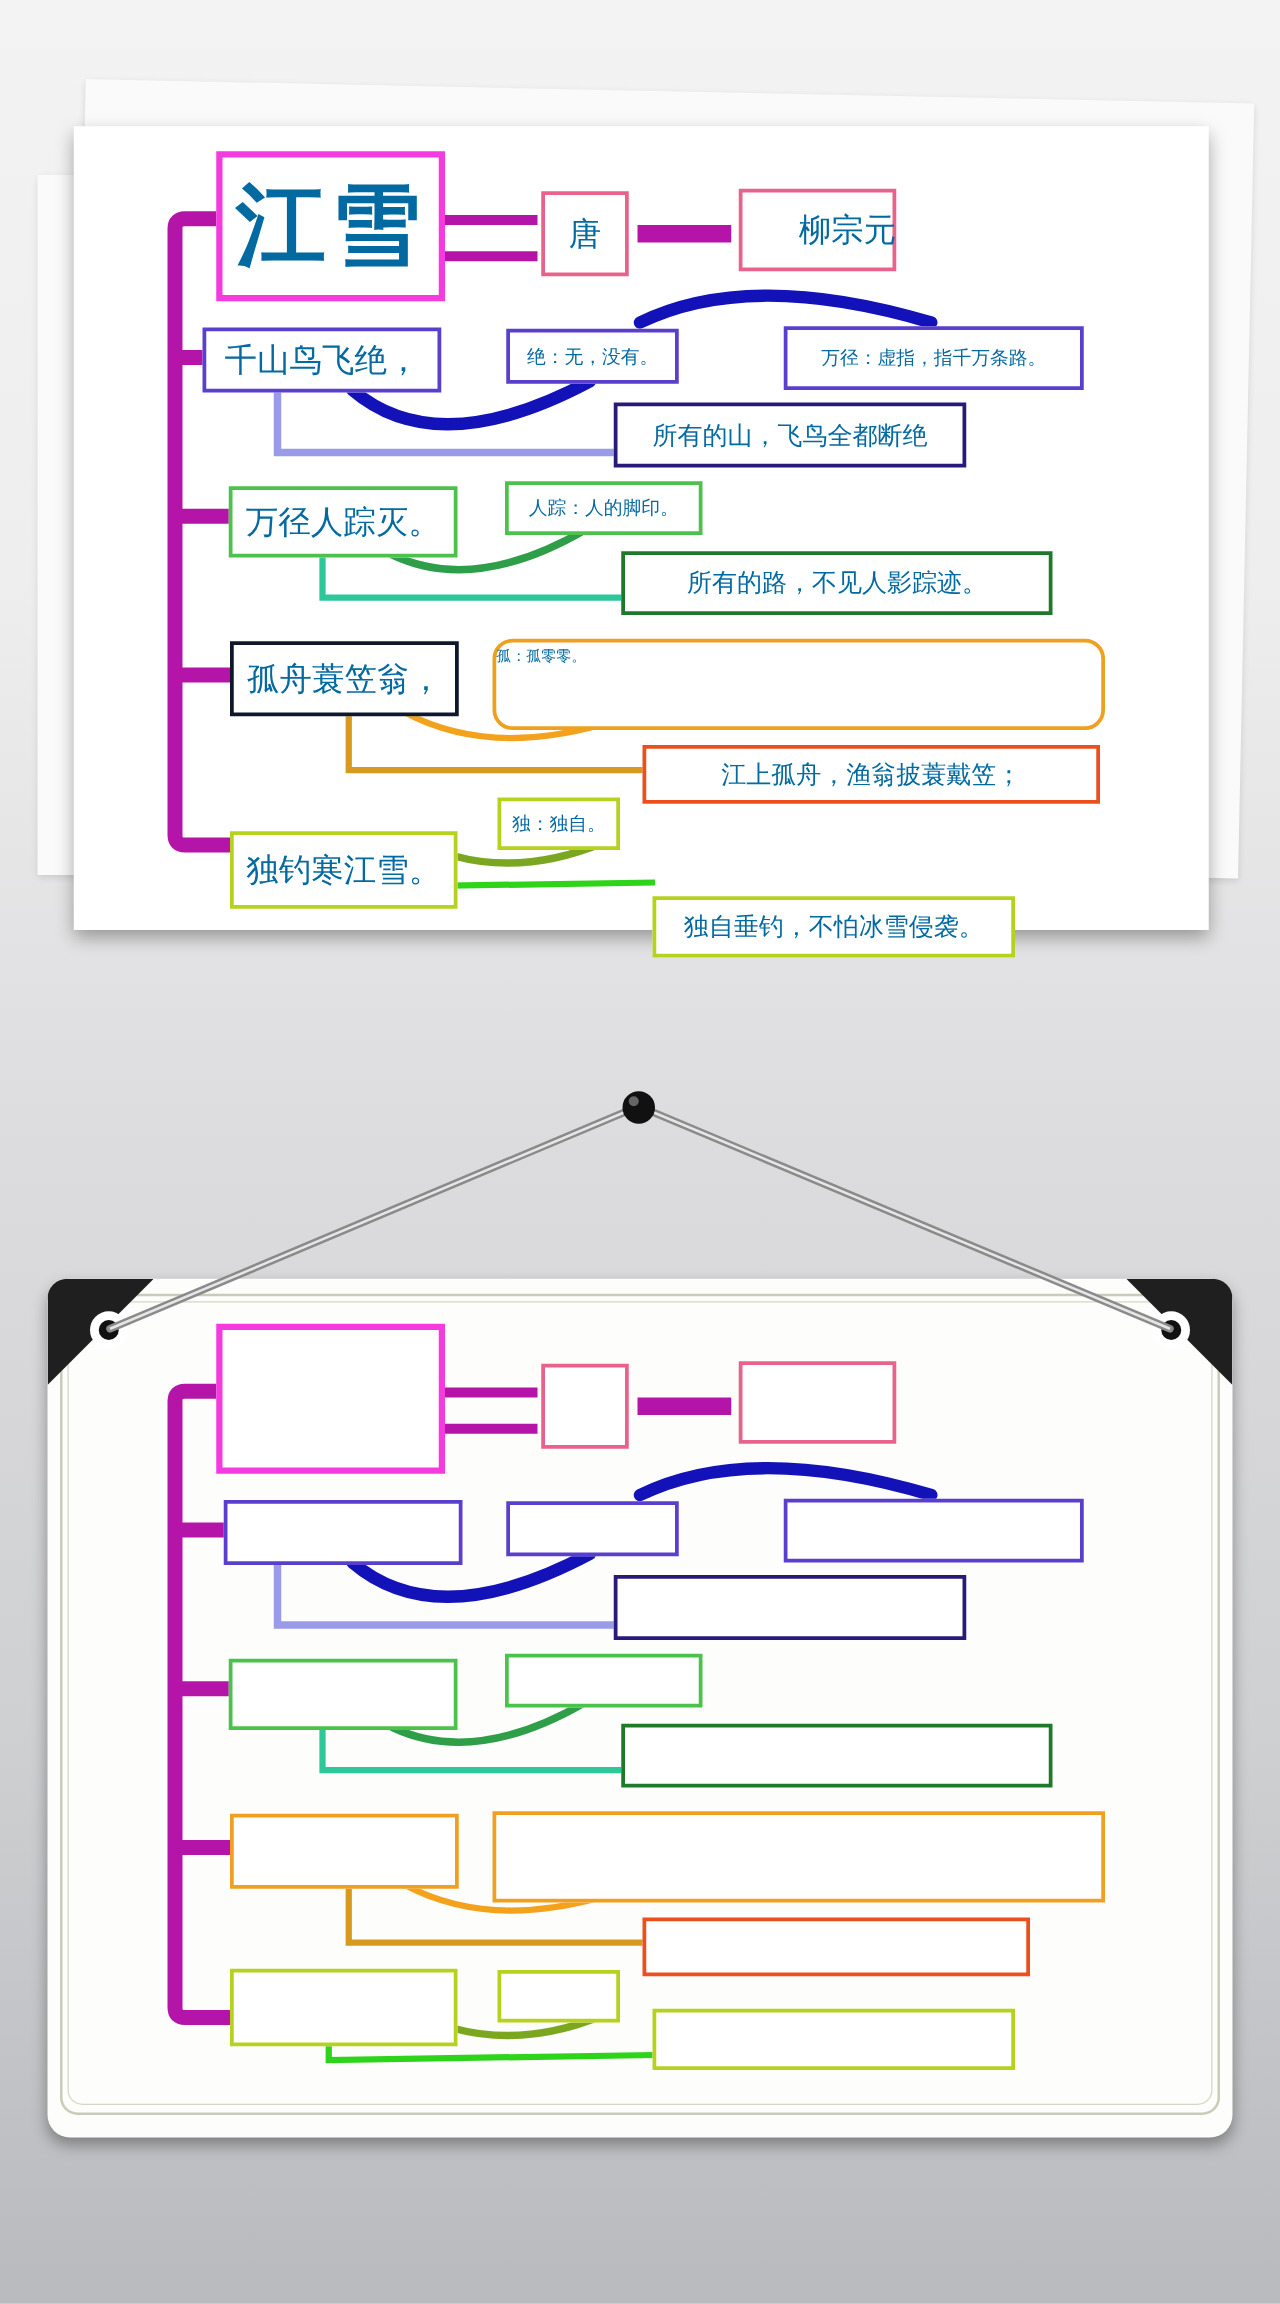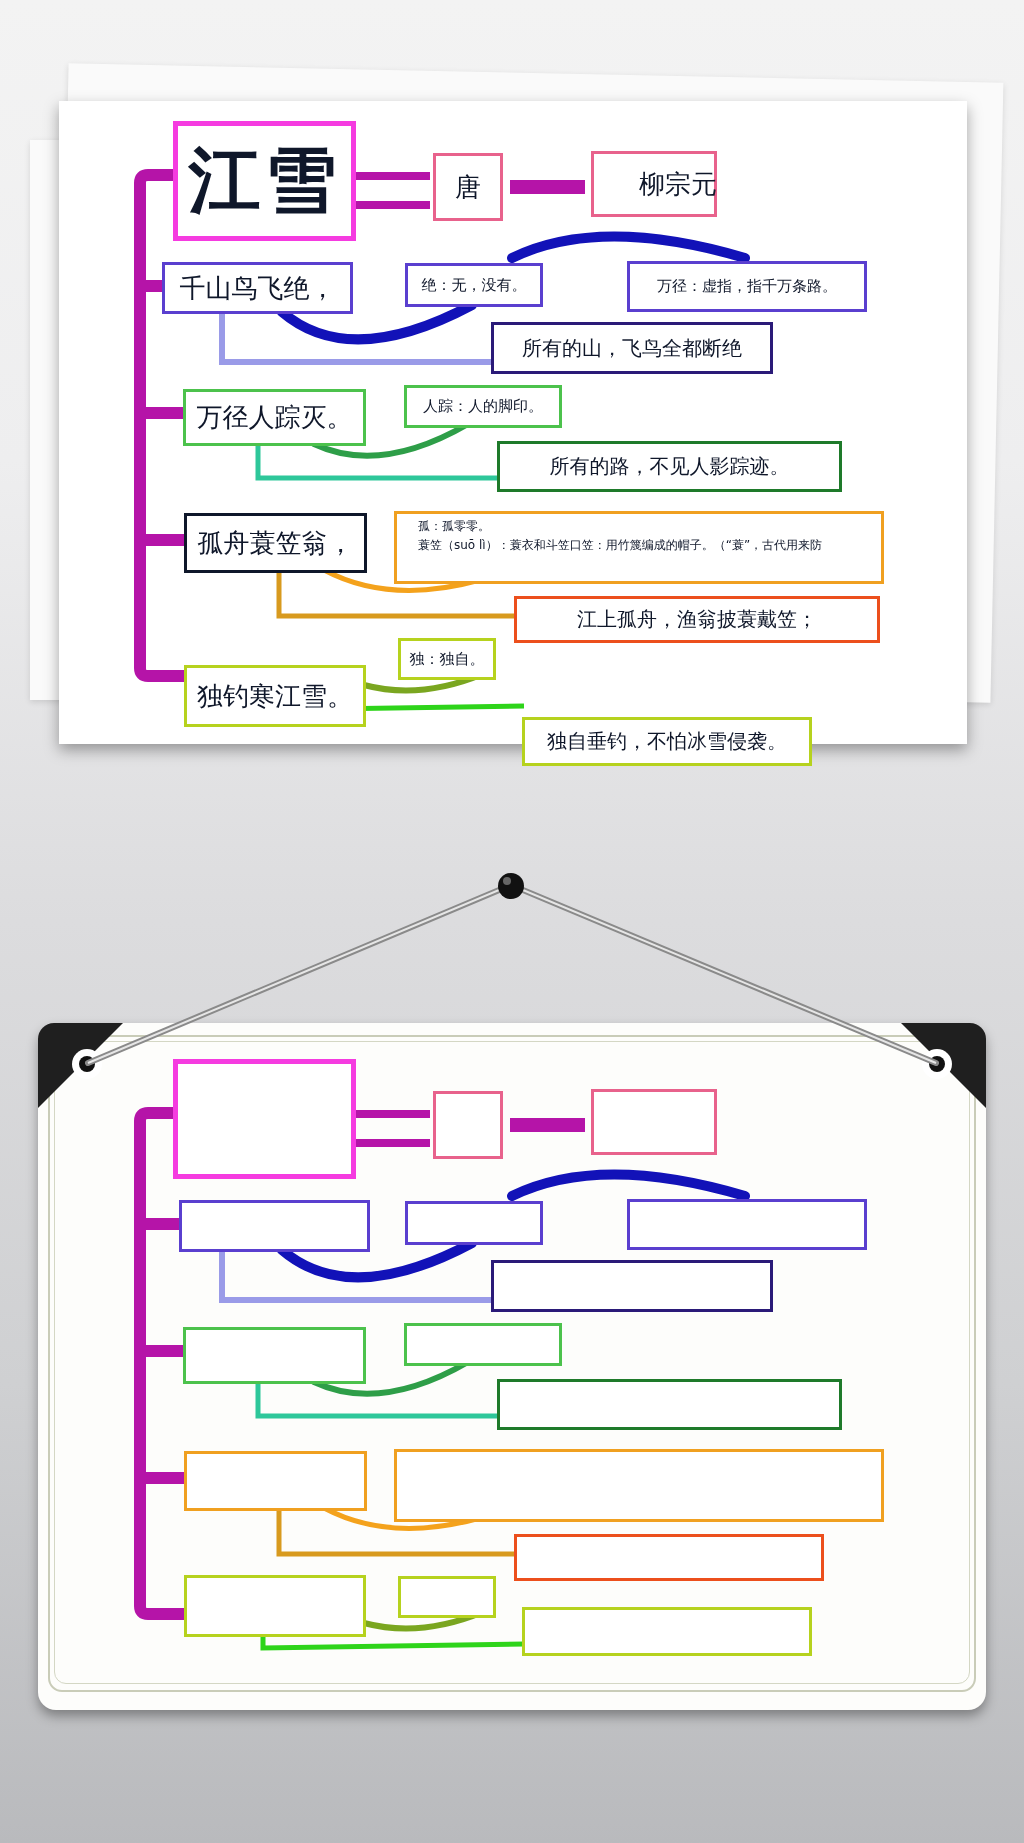--- a/index.html
+++ b/index.html
@@ -3,26 +3,26 @@
 <meta charset="utf-8">
 <style>
   html,body{margin:0;padding:0;}
   body{width:1024px;height:1843px;position:relative;overflow:hidden;
     background:linear-gradient(180deg,#f3f3f3 0%,#eeeeef 25%,#dcdcde 50%,#cfd0d2 75%,#b9babd 100%);
     font-family:"DejaVu Sans","Liberation Sans",sans-serif;}
   .paper-back{position:absolute;background:#fafafa;box-shadow:0 2px 6px rgba(0,0,0,.12);}
   .paper{position:absolute;left:59px;top:101px;width:908px;height:643px;background:#fff;
     box-shadow:0 6px 14px rgba(0,0,0,.35);}
   svg.diagram{position:absolute;left:0;top:0;}
-  .box{position:absolute;background:#fff;box-sizing:border-box;display:flex;align-items:center;justify-content:center;color:#0f172a;white-space:nowrap;}
+  .box{position:absolute;background:#fff;box-sizing:border-box;display:flex;align-items:center;justify-content:center;color:#0369a1;white-space:nowrap;font-family:Liberation Mono, monospace;}
   .title-text{font-size:72px;font-weight:bold;letter-spacing:4px;}
   .poem{font-size:26px;}
   .note{font-size:15px;}
   .trans{font-size:20px;}
-  .note-multi{font-size:12px;line-height:19px;white-space:normal;display:block;padding:3px 21px;text-align:left;}
+  .note-multi{font-size:12px;line-height:19px;white-space:normal;display:block;padding:3px 0;text-align:left;border-radius:16px;}
   .board{position:absolute;left:38px;top:1023px;width:948px;height:687px;background:#fdfdfb;border-radius:18px;
     box-shadow:0 6px 12px rgba(0,0,0,.35);}
   .board-inner{position:absolute;left:10px;top:12px;right:10px;bottom:18px;border:2px solid #c9ccb8;border-radius:14px;}
   .board-inner2{position:absolute;left:16px;top:18px;right:16px;bottom:26px;border:1px solid #d4d7c4;border-radius:12px;}
   .corner{position:absolute;width:0;height:0;}
   .pin{position:absolute;border-radius:50%;}
 </style>
 </head>
 <body>
 
@@ -64,21 +64,20 @@
 <div class="box note" style="left:627px;top:261px;width:240px;height:51px;border:3px solid #5a3fcf;">万径：虚指，指千万条路。</div>
 <div class="box trans" style="left:491px;top:322px;width:282px;height:52px;border:3px solid #2a1a78;">所有的山，飞鸟全都断绝</div>
 
 <div class="box poem" style="left:183px;top:389px;width:183px;height:57px;border:3px solid #4cc24c;">万径人踪灭。</div>
 <div class="box note" style="left:404px;top:385px;width:158px;height:43px;border:3px solid #4cc24c;">人踪：人的脚印。</div>
 <div class="box trans" style="left:497px;top:441px;width:345px;height:51px;border:3px solid #1e7a2a;">所有的路，不见人影踪迹。</div>
 
 <div class="box poem" style="left:184px;top:513px;width:183px;height:60px;border:3px solid #0f172a;">孤舟蓑笠翁，</div>
 <div class="box note-multi" style="left:394px;top:511px;width:490px;height:73px;border:3px solid #f0a020;">
   <div>孤：孤零零。</div>
-  <div>蓑笠（suō lì）：蓑衣和斗笠口笠：用竹篾编成的帽子。（“蓑”，古代用来防</div>
 </div>
 <div class="box trans" style="left:514px;top:596px;width:366px;height:47px;border:3px solid #ec4f1c;">江上孤舟，渔翁披蓑戴笠；</div>
 
 <div class="box poem" style="left:184px;top:637px;width:182px;height:62px;border:3px solid #b6d21e;margin-top:28px;">独钓寒江雪。</div>
 <div class="box note" style="left:398px;top:638px;width:98px;height:42px;border:3px solid #b6d21e;">独：独自。</div>
 <div class="box trans" style="left:522px;top:669px;width:290px;height:49px;border:3px solid #b6d21e;margin-top:48px;">独自垂钓，不怕冰雪侵袭。</div>
 
 <svg class="diagram" width="1024" height="1843" style="z-index:3;pointer-events:none;">
   <line x1="88" y1="1063" x2="511" y2="885" stroke="#8a8a8a" stroke-width="6" stroke-linecap="round"></line>
   <line x1="88" y1="1063" x2="511" y2="885" stroke="#e6e6e6" stroke-width="2"></line>

